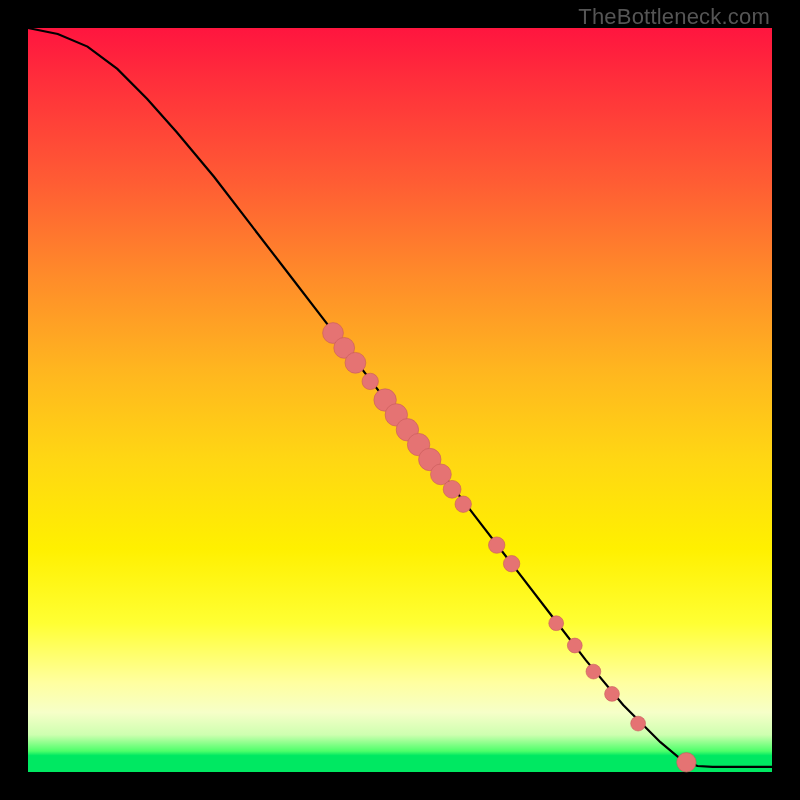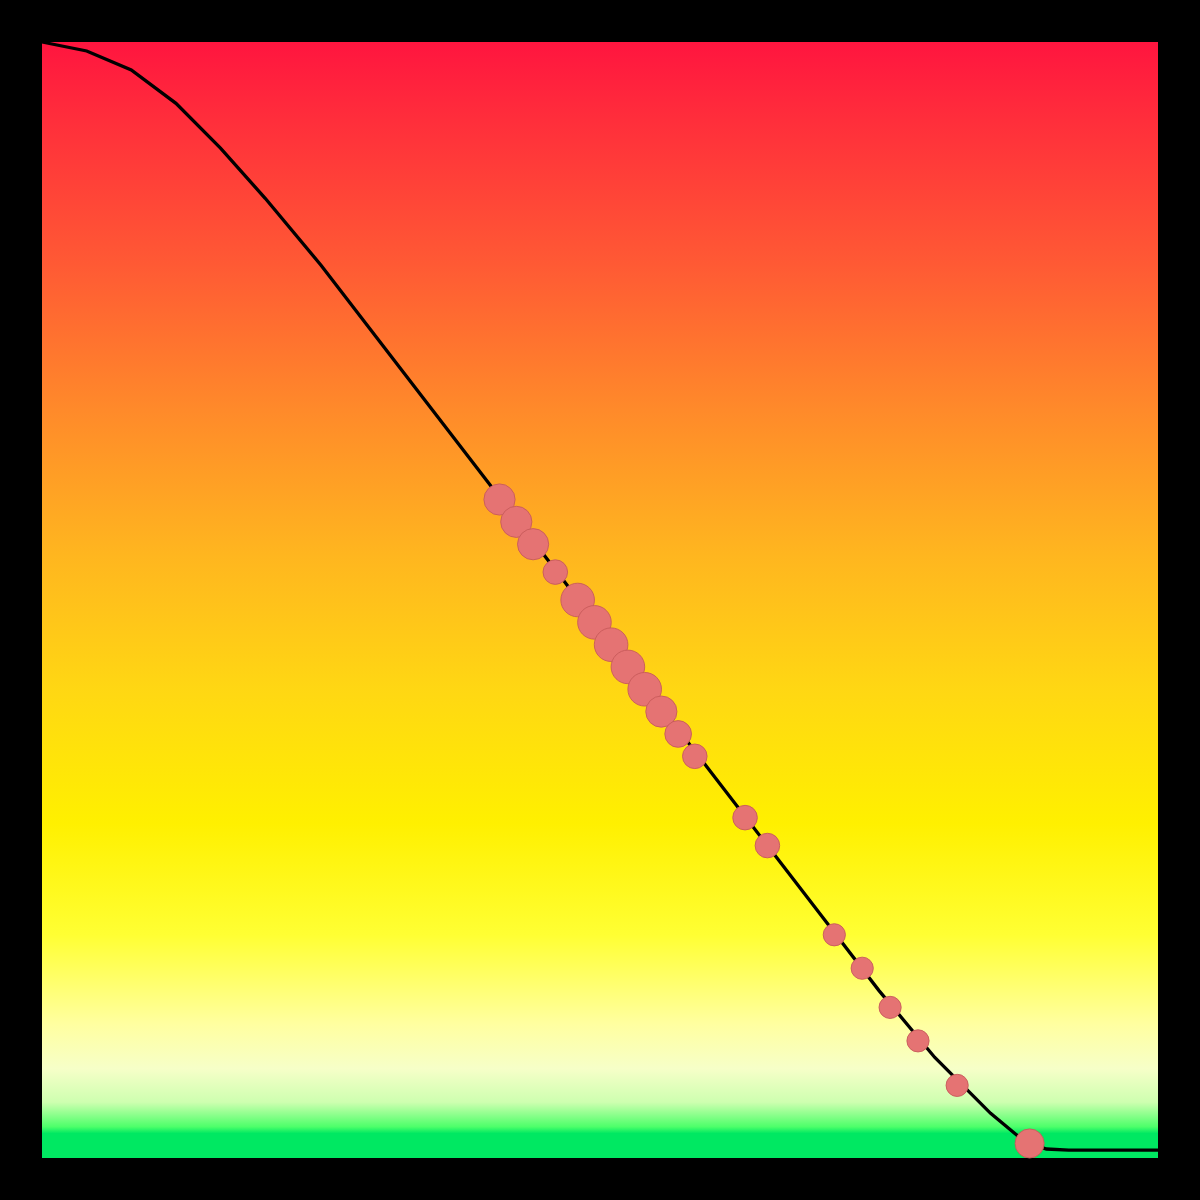--- a/index.html
+++ b/index.html
@@ -58,20 +58,21 @@
     top: 0;
     width: 744px;
     height: 744px;
     overflow: visible;
   }
 </style>
 </head>
 <body>
 
 <div class="frame">
+  <div class="watermark">TheBottleneck.com</div>
   <div class="plot">
     <svg class="curve" viewBox="0 0 744 744">
       <path id="curve-path" fill="none" stroke="#000000" stroke-width="2.2" d="M0.0 0.0 L29.8 6.0 L59.5 18.6 L89.3 40.9 L119.0 70.7 L148.8 104.2 L186.0 148.8 L223.2 197.2 L260.4 245.5 L297.6 293.9 L334.8 342.2 L372.0 390.6 L409.2 439.0 L446.4 487.3 L483.6 535.7 L520.8 584.0 L558.0 632.4 L595.2 677.0 L632.4 714.2 L654.7 732.8 L669.6 738.0 L684.5 738.8 L744.0 738.8"></path>
       <g id="markers">
           <circle cx="305.0" cy="305.0" r="10.4" fill="#e57373" stroke="#c75a5a" stroke-width="0.6"></circle>
           <circle cx="316.2" cy="319.9" r="10.4" fill="#e57373" stroke="#c75a5a" stroke-width="0.6"></circle>
           <circle cx="327.4" cy="334.8" r="10.4" fill="#e57373" stroke="#c75a5a" stroke-width="0.6"></circle>
           <circle cx="342.2" cy="353.4" r="8.2" fill="#e57373" stroke="#c75a5a" stroke-width="0.6"></circle>
           <circle cx="357.1" cy="372.0" r="11.2" fill="#e57373" stroke="#c75a5a" stroke-width="0.6"></circle>
           <circle cx="368.3" cy="386.9" r="11.2" fill="#e57373" stroke="#c75a5a" stroke-width="0.6"></circle>

